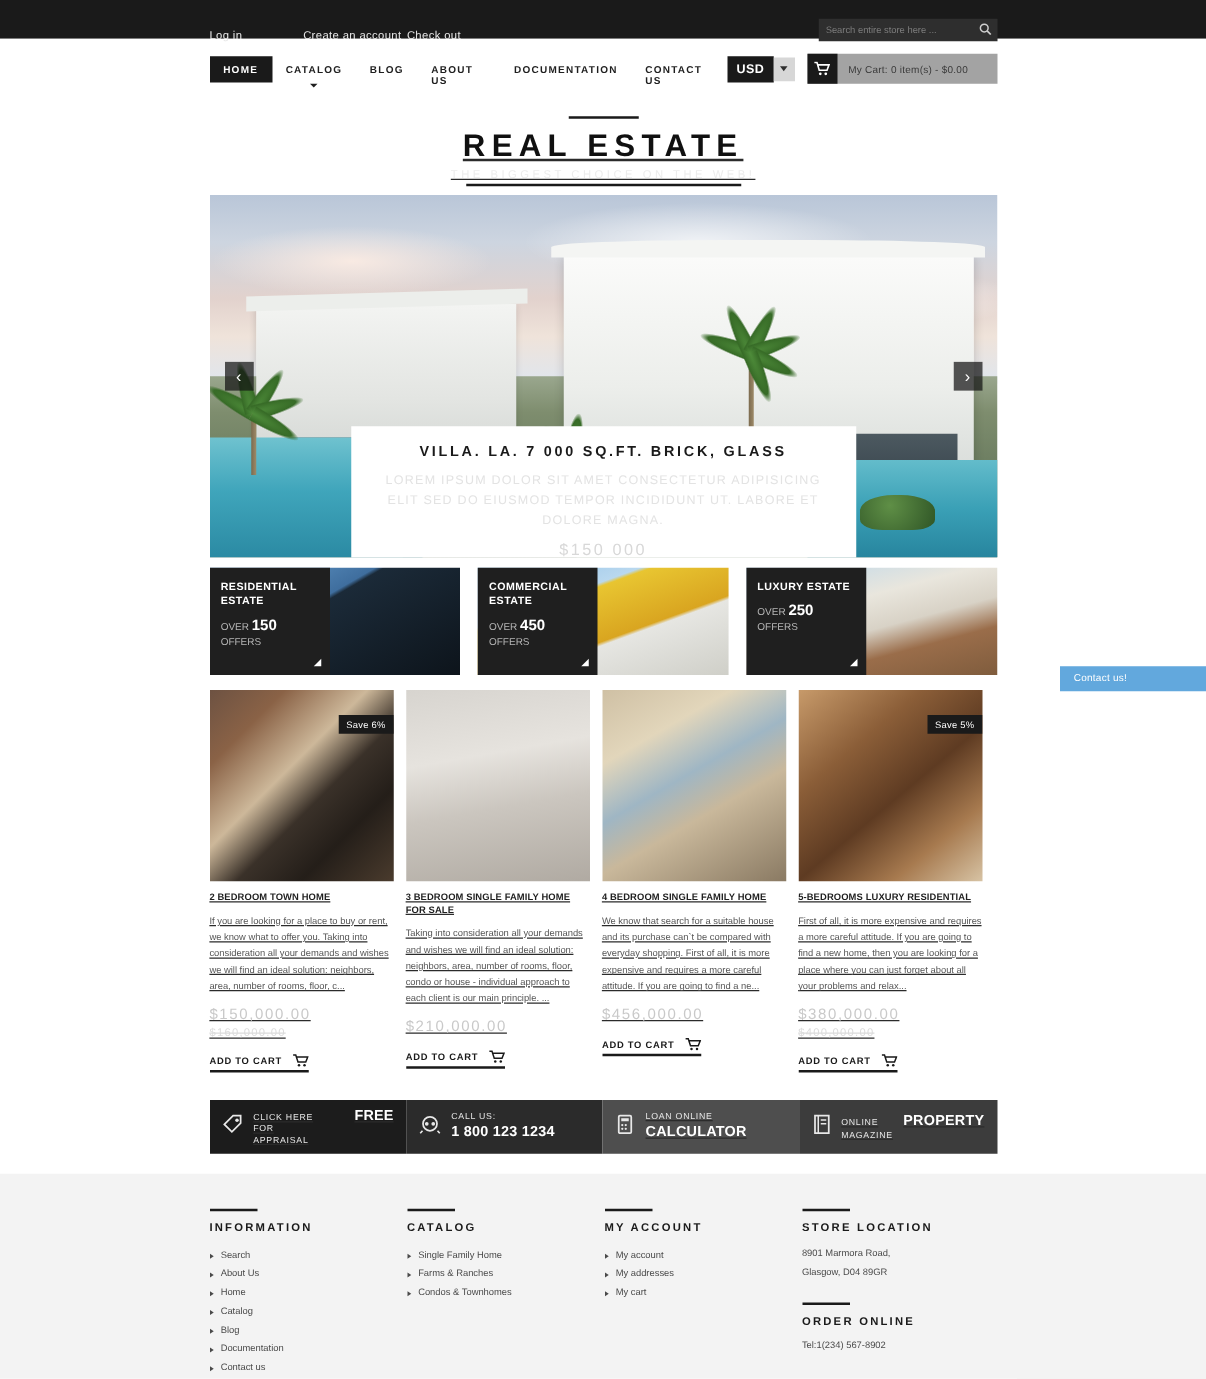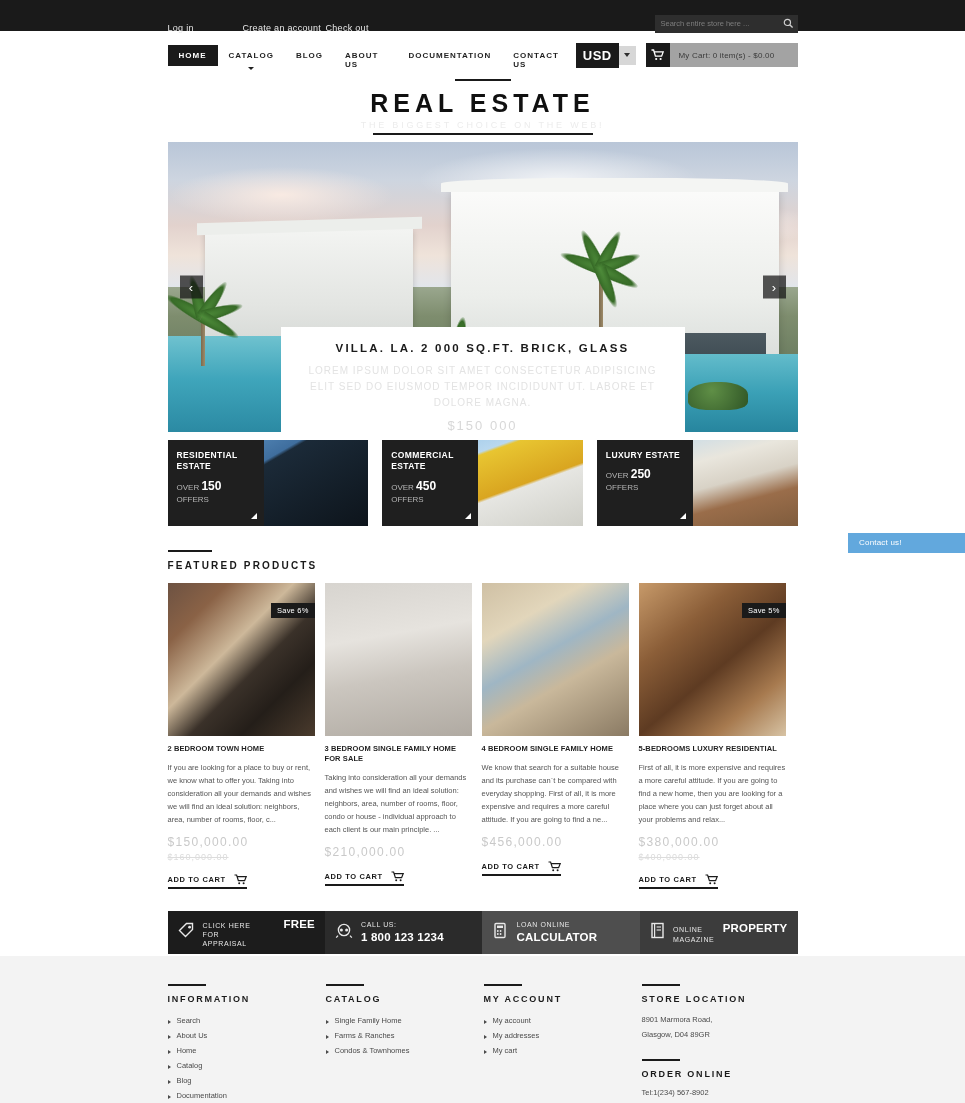--- a/index.html
+++ b/index.html
@@ -4,21 +4,21 @@
 <style>
   * { box-sizing: border-box; margin: 0; padding: 0; }
   body {
     width: 965px; height: 1103px;
     font-family: "Liberation Sans", sans-serif;
     background: #ffffff;
     color: #2b2b2b;
     overflow: hidden;
     position: relative;
   }
-  .wrap { width: 630px; margin: 2px auto; }
+  .wrap { width: 630px; margin: 16px auto; text-decoration: underline; }
 
   
   .topbar {
     background: #1a1a1a; height: 31px; width: 100%;
     display: flex; align-items: center;
   }
   .topbar-inner { width: 630px; margin: 0 auto; display: flex; align-items: flex-end; }
   .toplinks { display: flex; gap: 0; }
   .toplinks a {
     color: #e8e8e8; font-size: 9px; text-decoration: none;
@@ -51,21 +51,21 @@
   .mainnav a.active { background: #1a1a1a; color: #fff; }
   .caret-dn {
     position: absolute; left: 50%; transform: translateX(-50%);
     bottom: -4px; width: 0; height: 0;
     border-left: 3px solid transparent; border-right: 3px solid transparent;
     border-top: 3px solid #1f1f1f;
   }
   .nav-right { margin-left: auto; display: flex; align-items: center; }
   .currency { display: flex; align-items: center; margin-right: 10px; }
   .cur-val {
-    background: #1a1a1a; color: #fff; font-size: 13px; font-weight: bold;
+    background: #1a1a1a; color: #fff; font-size: 10px; font-weight: bold;
     padding: 5px 7px; letter-spacing: .4px;
   }
   .cur-arrow {
     background: #d7d7d7; width: 17px; height: 19px;
     display: flex; align-items: center; justify-content: center;
   }
   .cur-arrow i {
     width: 0; height: 0;
     border-left: 3px solid transparent; border-right: 3px solid transparent;
     border-top: 4px solid #2f2f2f;
@@ -383,21 +383,21 @@
         <div class="frond" style="width:30px;transform:rotate(35deg);"></div>
       </div>
       <div class="bush" style="left:150px;top:236px;width:54px;height:30px;"></div>
       <div class="bush" style="left:205px;top:244px;width:46px;height:24px;"></div>
       <div class="bush" style="left:520px;top:240px;width:60px;height:28px;"></div>
       <div class="flowerbed"></div>
     </div>
     <div class="hero-arrow prev">‹</div>
     <div class="hero-arrow next">›</div>
     <div class="hero-caption">
-      <div class="cap-title">VILLA. LA. 2 000 SQ.FT. BRICK, GLASS</div>
+      <div class="cap-title">VILLA. LA. 7 000 SQ.FT. BRICK, GLASS</div>
       <div class="cap-desc">LOREM IPSUM DOLOR SIT AMET CONSECTETUR ADIPISICING ELIT SED DO EIUSMOD TEMPOR INCIDIDUNT UT. LABORE ET DOLORE MAGNA.</div>
       <div class="cap-price">$150 000</div>
       <a href="#" class="cap-link">VIEW DETAILS</a>
     </div>
   </div>
 
   <div class="cats">
     <div class="cat">
       <div class="cat-photo ph-residential"></div>
       <div class="cat-panel">
@@ -429,24 +429,20 @@
         <div class="cat-offers">
           <span>OVER</span>
           <b>250</b><br>
           <span>OFFERS</span>
         </div>
         <div class="cat-tri"></div>
       </div>
     </div>
   </div>
 
-  <div class="feat-head">
-    <div class="feat-rule"></div>
-    <div class="feat-title">FEATURED PRODUCTS</div>
-  </div>
 
   <div class="products">
 
     <div class="product">
       <div class="prod-img pimg1">
         <div class="save-badge">Save 6%</div>
       </div>
       <div class="prod-name">2 BEDROOM TOWN HOME</div>
       <div class="prod-desc">If you are looking for a place to buy or rent, we know what to offer you. Taking into consideration all your demands and wishes we will find an ideal solution: neighbors, area, number of rooms, floor, c...</div>
       <div class="prod-price">$150,000.00</div>

